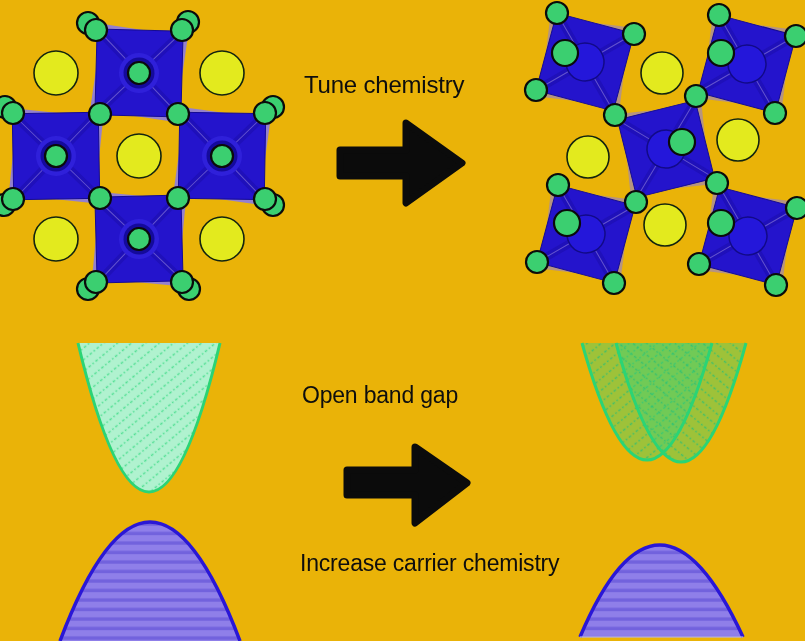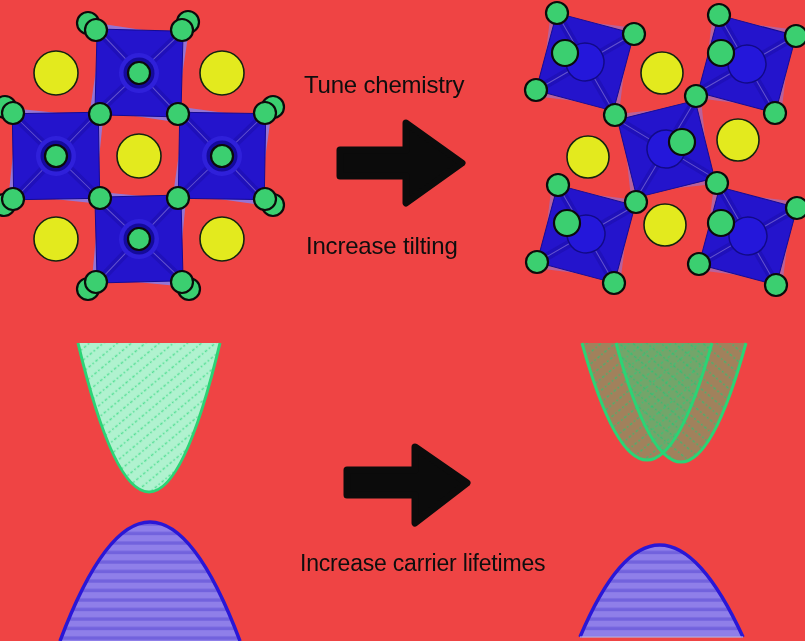--- a/index.html
+++ b/index.html
@@ -14,21 +14,21 @@
   .atom-yellow{fill:var(--cation-yellow);stroke:#13240f;stroke-width:1.6;}
   .octa-rect{fill:var(--octa-blue);stroke:var(--octa-dark);stroke-width:1;}
   .octa-shadow{fill:var(--shadow-purple);}
   .octa-band{stroke:var(--octa-band);stroke-width:8;opacity:.5;fill:none;}
   .octa-line{stroke:#6a5bd0;stroke-width:1;opacity:.9;fill:none;}
   .arrow{fill:var(--arrow-black);stroke:var(--arrow-black);stroke-width:7;stroke-linejoin:round;}
 </style>
 </head>
 <body>
 
-<div id="canvas" style="background: #ef4444;">
+<div id="canvas" style="background: #eab308;">
 
   <svg class="abs" style="left:0;top:0" width="300" height="315" viewBox="0 0 300 315">
     <g>
       <circle class="atom-yellow" cx="56" cy="73" r="22"></circle>
       <circle class="atom-yellow" cx="222" cy="73" r="22"></circle>
       <circle class="atom-yellow" cx="139" cy="156" r="22"></circle>
       <circle class="atom-yellow" cx="56" cy="239" r="22"></circle>
       <circle class="atom-yellow" cx="222" cy="239" r="22"></circle>
     </g>
 
@@ -163,31 +163,31 @@
         <circle class="atom-green" cx="217" cy="183" r="11"></circle>
     </g>
   </svg>
 
   <div class="label label-lg" style="left:304px;top:72px">Tune chemistry</div>
 
   <svg class="abs" style="left:330px;top:110px" width="145" height="100" viewBox="0 0 145 100">
     <path class="arrow" d="M10,40 H76 V13 L132,53 L76,93 V66 H10 Z"></path>
   </svg>
 
-  <div class="label label-lg" style="left:306px;top:233px">Increase tilting</div>
 
   <div class="label label-md" style="left:302px;top:385px">
+    <div>Open band gap</div>
   </div>
 
   <svg class="abs" style="left:340px;top:438px" width="140" height="95" viewBox="0 0 140 95">
     <path class="arrow" d="M7,32 H75 V9 L127,45 L75,85 V57 H7 Z"></path>
   </svg>
 
   <div class="label label-md" style="left:300px;top:553px">
-    <div>Increase carrier lifetimes</div>
+    <div>Increase carrier chemistry</div>
   </div>
 
   <svg class="abs" style="left:0;top:330px" width="300" height="311" viewBox="0 0 300 311">
     <defs>
       <pattern id="p1-hatch" patternUnits="userSpaceOnUse" width="9" height="9" patternTransform="rotate(-40)">
         <line x1="0" y1="4.5" x2="9" y2="4.5" stroke="var(--band-green-hatch)" stroke-width="1.4" stroke-dasharray="1.7 2.3"></line>
       </pattern>
       <pattern id="p1-stripes" patternUnits="userSpaceOnUse" width="8" height="9.5">
         <line x1="0" y1="4" x2="8" y2="4" stroke="var(--band-purple-stripe)" stroke-width="3.4"></line>
       </pattern>

